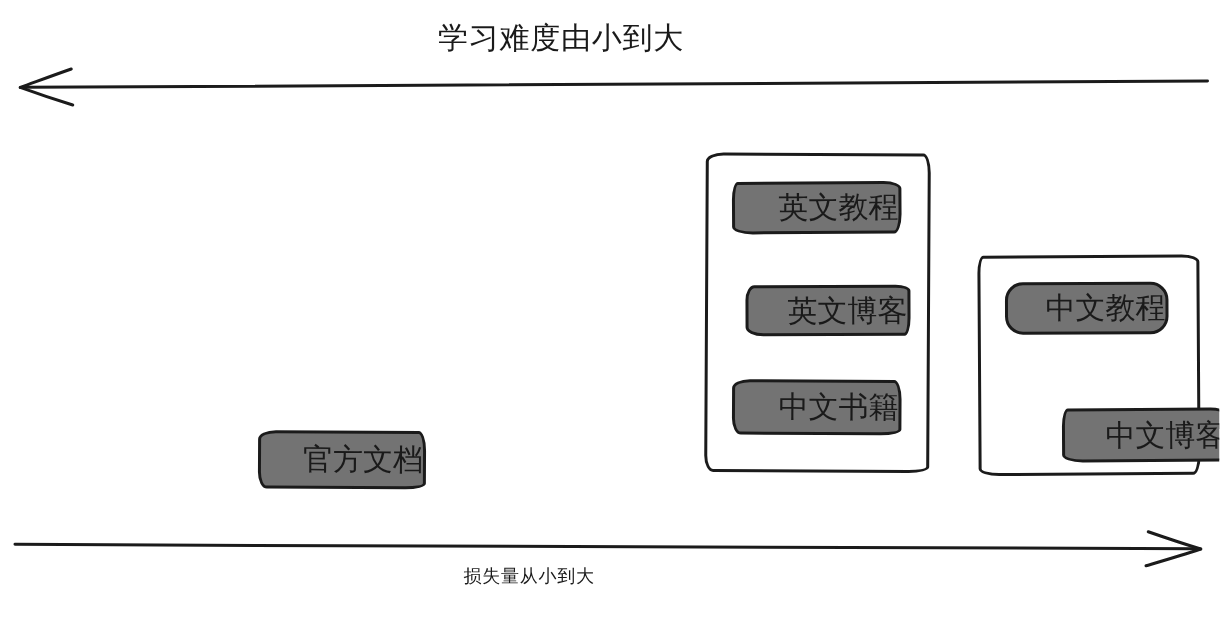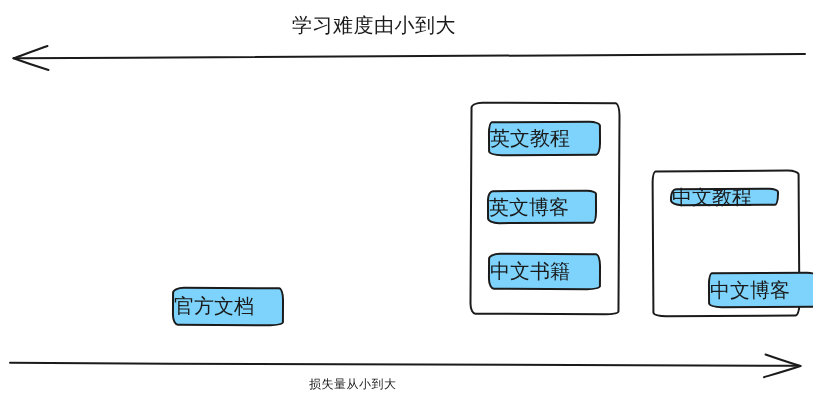--- a/index.html
+++ b/index.html
@@ -25,22 +25,22 @@
     white-space: nowrap;
     color: #1a1a1a;
   }
   .axis-label.top    { left: 292px; top: 12px; }
   .axis-label.bottom { left: 309px; top: 376px; font-size: 12px; }
 
   .node {
     position: absolute;
     display: flex;
     align-items: center;
-    justify-content: flex-start;
-    background: #7dd3fc;
+    justify-content: flex-end;
+    background: #737373;
     border: 2px solid #1b1b1b;
     font-size: 20px;
     white-space: nowrap;
     box-sizing: border-box;
     font-family: Liberation Serif, serif;
   }
   
   .sk-a { border-radius: 4px 12px 5px 14px / 12px 5px 13px 5px; transform: rotate(-0.35deg); }
   .sk-b { border-radius: 12px 5px 14px 6px / 6px 13px 4px 11px; transform: rotate(0.3deg); }
   .sk-c { border-radius: 6px 10px 4px 12px / 10px 4px 12px 6px; transform: rotate(-0.2deg); }
@@ -51,25 +51,25 @@
     border: 2px solid #1b1b1b;
     box-sizing: border-box;
   }
 
   #node-source-code   { left: 13px;  top: 252px; width: 108px; height: 41px; }
   #node-official-docs { left: 172px; top: 252px; width: 112px; height: 39px; margin-top: 35px; }
   #node-english-books { left: 331px; top: 252px; width: 110px; height: 39px; }
 
   #group-middle { left: 470px; top: 102px; width: 150px; height: 213px; }
   #node-english-tutorials { left: 488px; top: 121px; width: 113px; height: 35px; }
-  #node-english-blogs     { left: 487px; top: 190px; width: 110px; height: 34px; }
+  #node-english-blogs     { left: 497px; top: 190px; width: 110px; height: 34px; }
   #node-chinese-books     { left: 488px; top: 253px; width: 113px; height: 37px; }
 
   #group-right { left: 652px; top: 170px; width: 148px; height: 147px; }
-  #node-chinese-tutorials { left: 670px; top: 188px; width: 109px; height: 18px; }
+  #node-chinese-tutorials { left: 670px; top: 188px; width: 109px; height: 35px; border-radius: 12px; }
   #node-chinese-blogs     { left: 708px; top: 256px; width: 111px; height: 36px; margin-top: 16px; }
 </style>
 </head>
 <body>
 
 <div class="canvas">
 
   <svg class="arrow-svg" viewBox="0 0 813 414" xmlns="http://www.w3.org/2000/svg" fill="none" stroke="#1b1b1b" stroke-width="2" stroke-linecap="round">
 
     <g>

